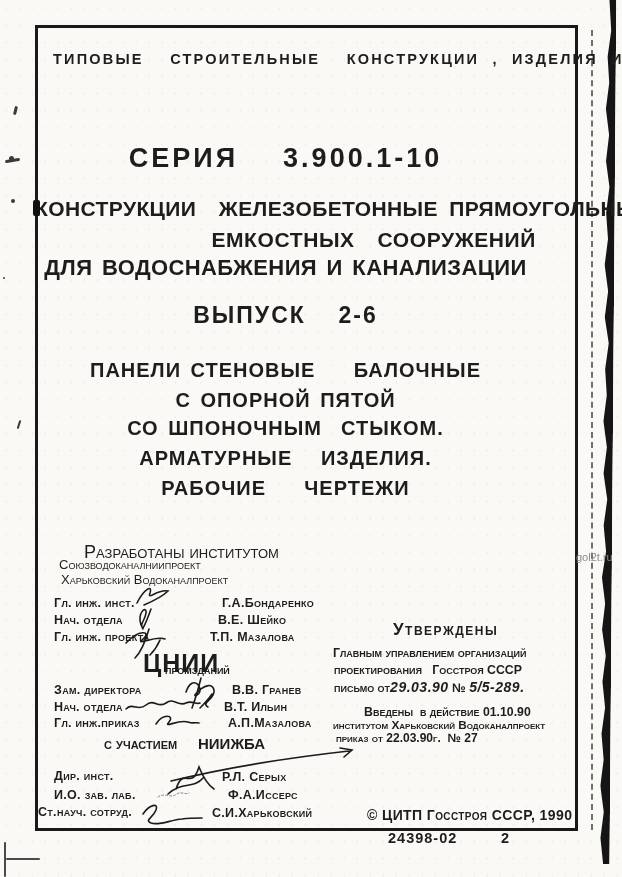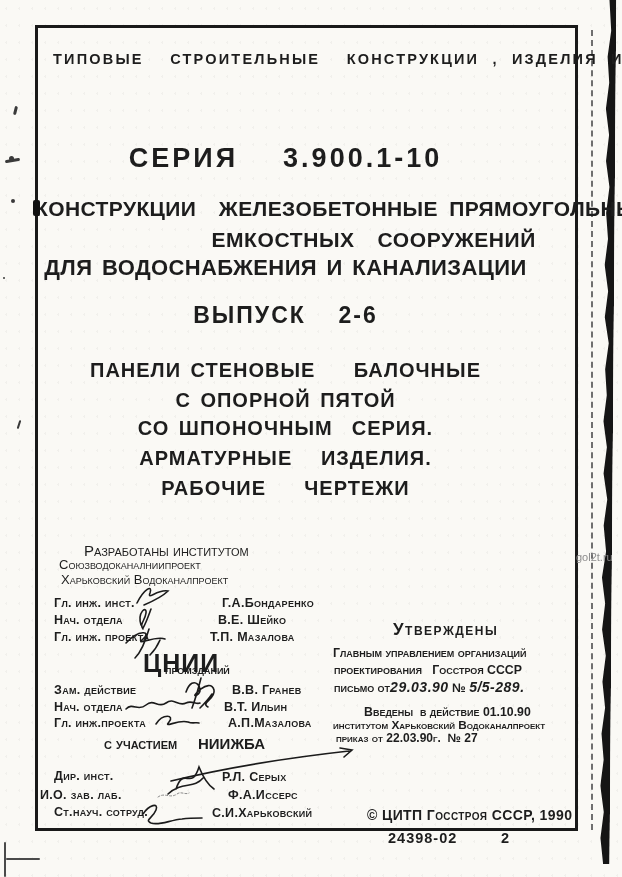--- a/index.html
+++ b/index.html
@@ -22,21 +22,21 @@
   .t-header{top:52px;left:53px;font-size:14.5px;font-weight:700;letter-spacing:2.2px;word-spacing:7px;}
   .t-series{top:144px;font-size:27px;font-weight:700;letter-spacing:3px;word-spacing:12px;}
   .t-title1{top:197px;font-size:21px;font-weight:700;letter-spacing:.4px;word-spacing:5px;}
   .t-title2{top:228px;font-size:21px;font-weight:700;letter-spacing:.6px;word-spacing:5px;text-align:right;}
   .t-title3{top:256px;font-size:22px;font-weight:700;letter-spacing:.4px;word-spacing:3px;}
   .t-issue{top:303px;font-size:23px;font-weight:700;letter-spacing:2px;word-spacing:8px;}
   .t-sub{font-size:20px;font-weight:700;letter-spacing:1px;word-spacing:3px;}
   .t-sub1{top:359px;} .t-sub2{top:389px;} .t-sub3{top:417px;} .t-sub4{top:447px;} .t-sub5{top:477px;}
   
   .sm{font-size:12.5px;font-weight:700;letter-spacing:.3px;}
-  .dev1{left:84px;top:543px;font-size:15px;}
+  .dev1{left:84px;top:543px;font-size:18px;}
   .dev2{left:59px;top:558px;font-size:13px;}
   .dev3{left:61px;top:573px;font-size:13px;}
   .cnii-big{left:113px;top:650px;font-size:25px;font-weight:700;letter-spacing:1px;margin-left:30px;}
   .cnii-small{left:165px;top:663px;font-size:13.5px;font-weight:700;}
   .apr-head{left:393px;top:621px;font-size:17px;font-weight:700;letter-spacing:1.5px;}
   .apr{font-size:12.3px;font-weight:700;}
   .hand{font-style:italic;font-size:14px;letter-spacing:.5px;}
   .copy{left:367px;top:808px;font-size:14px;font-weight:700;letter-spacing:.4px;}
   .numrow{top:831px;font-size:14.5px;font-weight:700;letter-spacing:1px;}
   .watermark{left:576px;top:551px;font-size:11px;color:#8e8e8e;font-weight:400;z-index:5;}
@@ -55,50 +55,50 @@
   <div class="abs watermark">gol2t.ru</div>
 
   <div class="abs t-header">ТИПОВЫЕ  СТРОИТЕЛЬНЫЕ  КОНСТРУКЦИИ , ИЗДЕЛИЯ И УЗЛЫ</div>
   <div class="abs ctr t-series">СЕРИЯ  3.900.1-10</div>
   <div class="abs ctr t-title1">КОНСТРУКЦИИ  ЖЕЛЕЗОБЕТОННЫЕ ПРЯМОУГОЛЬНЫХ</div>
   <div class="abs ctr t-title2">ЕМКОСТНЫХ  СООРУЖЕНИЙ</div>
   <div class="abs ctr t-title3">ДЛЯ ВОДОСНАБЖЕНИЯ И КАНАЛИЗАЦИИ</div>
   <div class="abs ctr t-issue">ВЫПУСК  2-6</div>
   <div class="abs ctr t-sub t-sub1">ПАНЕЛИ СТЕНОВЫЕ    БАЛОЧНЫЕ</div>
   <div class="abs ctr t-sub t-sub2">С ОПОРНОЙ ПЯТОЙ</div>
-  <div class="abs ctr t-sub t-sub3">СО ШПОНОЧНЫМ  СЕРИЯ.</div>
+  <div class="abs ctr t-sub t-sub3">СО ШПОНОЧНЫМ  СТЫКОМ.</div>
   <div class="abs ctr t-sub t-sub4">АРМАТУРНЫЕ   ИЗДЕЛИЯ.</div>
   <div class="abs ctr t-sub t-sub5">РАБОЧИЕ    ЧЕРТЕЖИ</div>
 
   <div class="abs sc dev1">Разработаны институтом</div>
   <div class="abs sc dev2">Союзводоканалниипроект</div>
   <div class="abs sc dev3">Харьковский Водоканалпроект</div>
 
   <div class="abs sm sc" style="left:54px;top:597px">Гл. инж. инст.</div>
   <div class="abs sm sc" style="left:222px;top:597px">Г.А.Бондаренко</div>
   <div class="abs sm sc" style="left:54px;top:614px">Нач. отдела</div>
   <div class="abs sm sc" style="left:218px;top:614px">В.Е. Шейко</div>
   <div class="abs sm sc" style="left:54px;top:631px">Гл. инж. проекта</div>
   <div class="abs sm sc" style="left:210px;top:631px">Т.П. Мазалова</div>
 
   <div class="abs cnii-big">ЦНИИ</div>
   <div class="abs cnii-small sc">промзданий</div>
-  <div class="abs sm sc" style="left:54px;top:684px">Зам. действие</div>
+  <div class="abs sm sc" style="left:54px;top:684px">Зам. директора</div>
   <div class="abs sm sc" style="left:232px;top:684px">В.В. Гранев</div>
   <div class="abs sm sc" style="left:54px;top:701px">Нач. отдела</div>
   <div class="abs sm sc" style="left:224px;top:701px">В.Т. Ильин</div>
-  <div class="abs sm sc" style="left:54px;top:717px">Гл. инж.проекта</div>
+  <div class="abs sm sc" style="left:54px;top:717px">Гл. инж.приказ</div>
   <div class="abs sm sc" style="left:228px;top:717px">А.П.Мазалова</div>
   <div class="abs sc" style="left:104px;top:736px;font-size:15px;font-weight:700">с участием     НИИЖБА</div>
 
   <div class="abs sm sc" style="left:54px;top:770px">Дир. инст.</div>
   <div class="abs sm sc" style="left:222px;top:771px">Р.Л. Серых</div>
-  <div class="abs sm sc" style="left:40px;top:789px">И.О. зав. лаб.</div>
+  <div class="abs sm sc" style="left:54px;top:789px">И.О. зав. лаб.</div>
   <div class="abs sm sc" style="left:228px;top:789px">Ф.А.Иссерс</div>
-  <div class="abs sm sc" style="left:54px;top:806px">Ст.науч. сотруд.</div>
+  <div class="abs sm sc" style="left:38px;top:806px">Ст.науч. сотруд.</div>
   <div class="abs sm sc" style="left:212px;top:807px">С.И.Харьковский</div>
 
   <div class="abs sc apr-head">Утверждены</div>
   <div class="abs sc apr" style="left:333px;top:647px">Главным управлением организаций</div>
   <div class="abs sc apr" style="left:334px;top:664px">проектирования   Госстроя СССР</div>
   <div class="abs sc apr" style="left:334px;top:680px"><span>письмо от</span><span class="hand">29.03.90</span> <span>№</span> <span class="hand">5/5-289.</span></div>
 
   <div class="abs sc apr" style="left:364px;top:706px">Введены  в действие 01.10.90</div>
   <div class="abs sc" style="left:333px;top:719px;font-size:11.8px;font-weight:700">институтом Харьковский Водоканалпроект</div>
   <div class="abs sc" style="left:336px;top:732px;font-size:12px;font-weight:700">приказ от 22.03.90г.  № 27</div>

